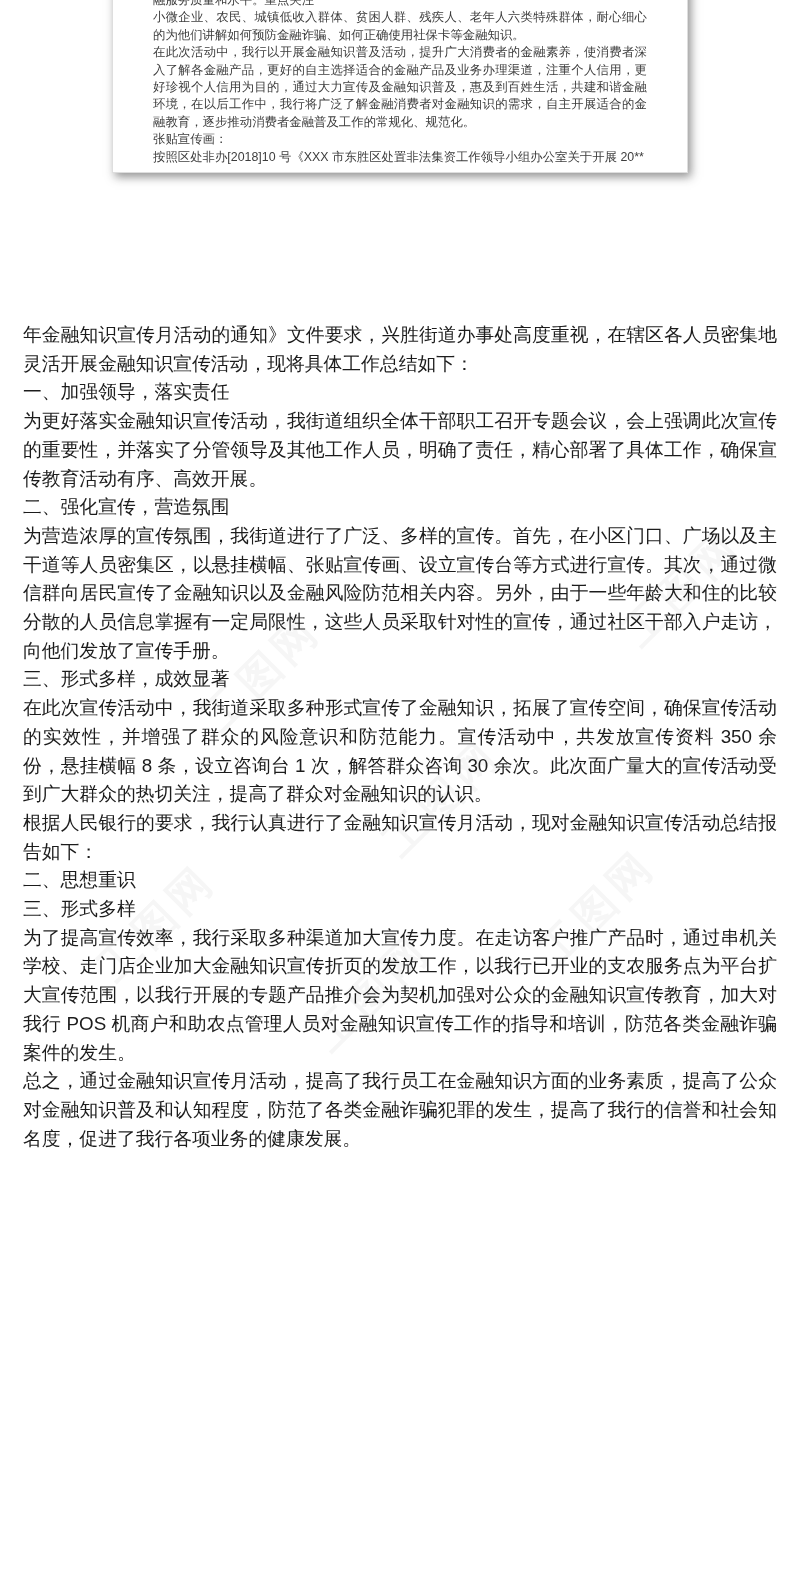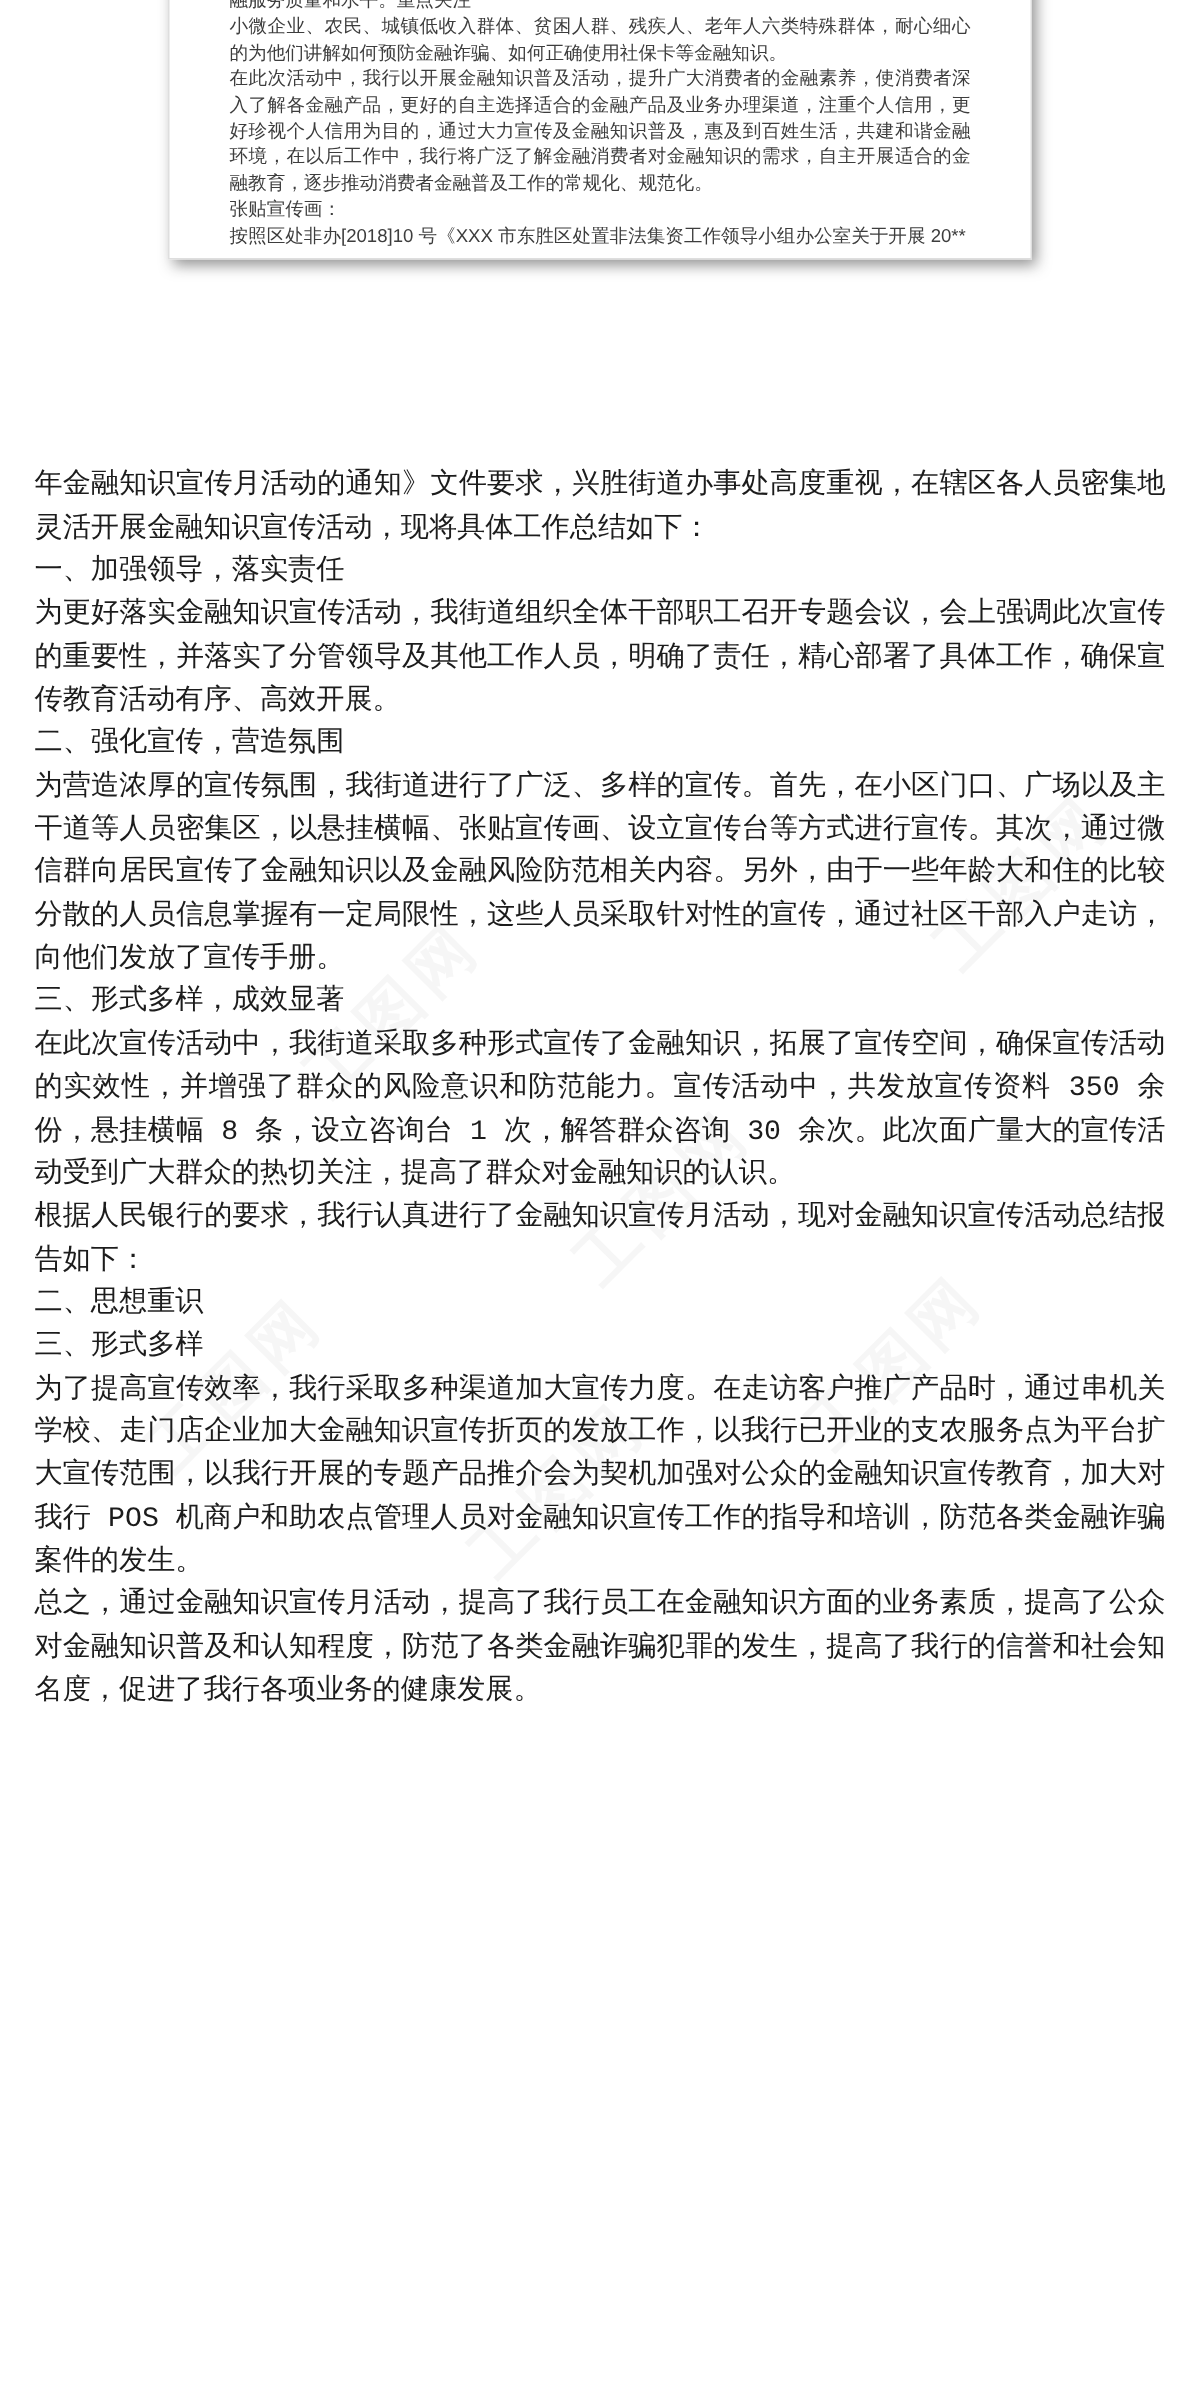--- a/index.html
+++ b/index.html
@@ -58,24 +58,23 @@
     font-size: 12.4px;
     line-height: 17.4px;
     color: #3d3d3d;
     text-align: justify;
   }
 
   
   .main-text {
     position: absolute;
     left: 23px;
-    top: 309px;
+    top: 321px;
     width: 754px;
     z-index: 1;
-    font-family: Liberation Mono, monospace;
   }
   .main-p {
     margin: 0;
     font-size: 18.8px;
     line-height: 28.7px;
     color: #1c1c1c;
     text-align: justify;
   }
 </style>
 </head>

